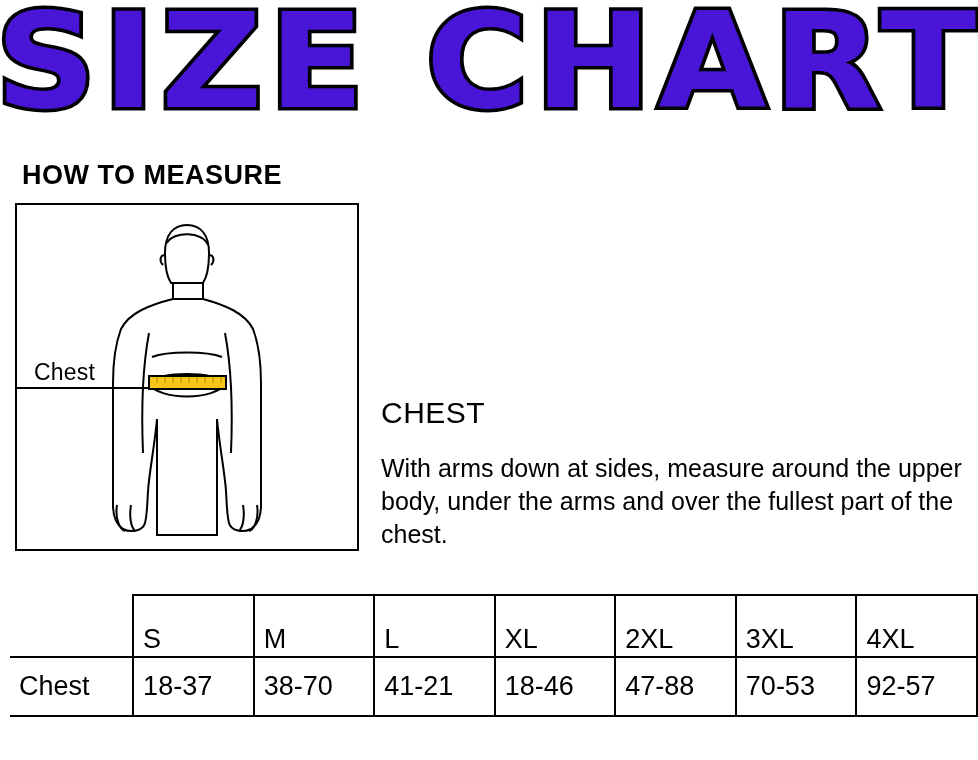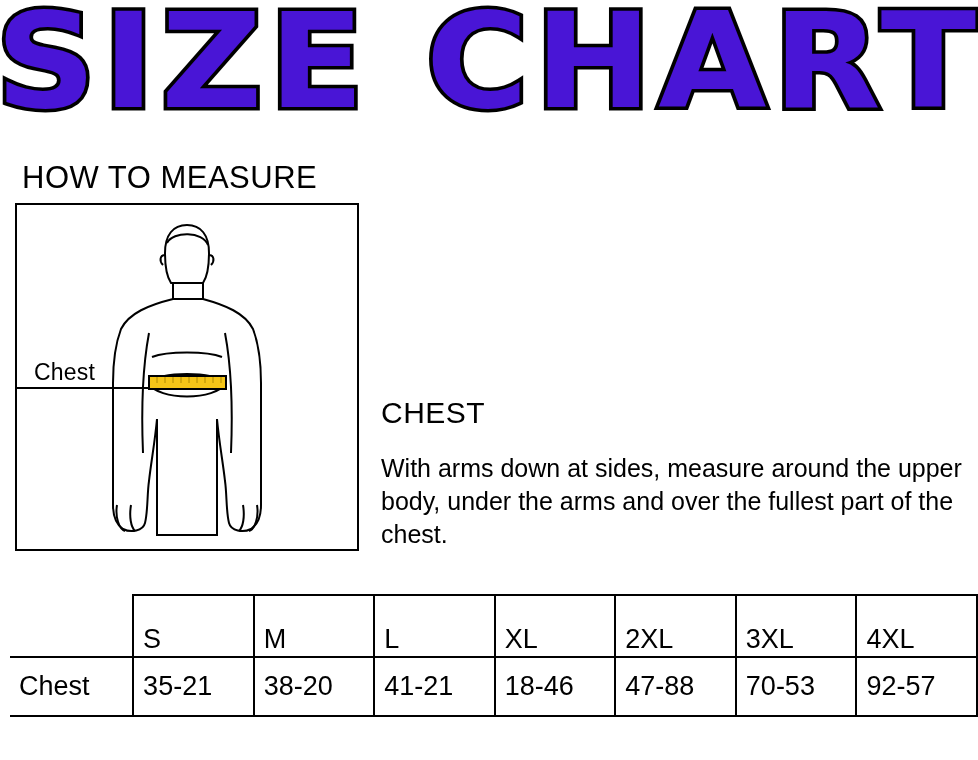--- a/index.html
+++ b/index.html
@@ -35,22 +35,22 @@
     white-space: nowrap;
     transform: scaleX(1.06);
     transform-origin: 50% 50%;
   }
 
   
   .how-to {
     position: absolute;
     left: 22px;
     top: 160px;
-    font-size: 31px;
-    font-weight: normal;
+    font-size: 27px;
+    font-weight: bold;
     letter-spacing: 0.5px;
   }
 
   
   .figure-box {
     position: absolute;
     left: 15px;
     top: 203px;
     width: 344px;
     height: 348px;
@@ -192,22 +192,22 @@
     <td class="cell">S</td>
     <td class="cell">M</td>
     <td class="cell">L</td>
     <td class="cell">XL</td>
     <td class="cell">2XL</td>
     <td class="cell">3XL</td>
     <td class="cell">4XL</td>
   </tr>
   <tr>
     <td class="row-head">Chest</td>
-    <td class="cell">35-21</td>
-    <td class="cell">38-20</td>
+    <td class="cell">18-37</td>
+    <td class="cell">38-70</td>
     <td class="cell">41-21</td>
     <td class="cell">18-46</td>
     <td class="cell">47-88</td>
     <td class="cell">70-53</td>
     <td class="cell">92-57</td>
   </tr>
 </tbody>
   </table>
 
 </body></html>

